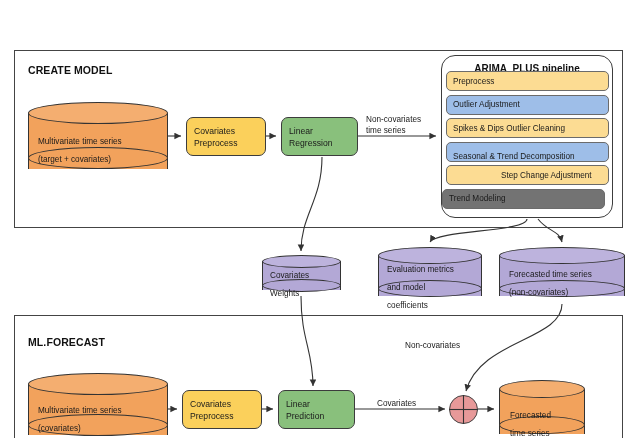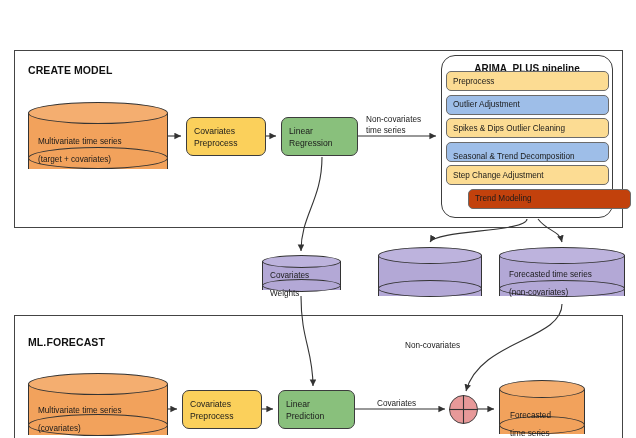--- a/index.html
+++ b/index.html
@@ -65,40 +65,43 @@
       </div>
       <div class="stage" style="left: 446px; top: 54.5px; width: 163px; height: 20px; background: rgb(158, 190, 232);">
         <span>Outlier Adjustment</span>
       </div>
       <div class="stage" style="left: 446px; top: 78px; width: 163px; height: 20px; background: rgb(252, 220, 147);">
         <span>Spikes &amp; Dips Outlier Cleaning</span>
       </div>
       <div class="stage" style="left: 446px; top: 101.5px; width: 163px; height: 20px; background: rgb(158, 190, 232); align-items: flex-end;">
         <span>Seasonal &amp; Trend Decomposition</span>
       </div>
-      <div class="stage" style="left: 446px; top: 125px; width: 163px; height: 20px; background: rgb(252, 220, 147);">
+      <div class="stage" style="left: 446px; top: 125px; width: 163px; height: 20px; background: rgb(252, 220, 147); padding-left: 48px;">
         <span>Step Change Adjustment</span>
       </div>
-      <div class="stage" style="left: 468px; top: 148.5px; width: 163px; height: 20px; background: #c2410c;">
+      <div class="stage" style="left: 442px; top: 148.5px; width: 163px; height: 20px; background: #737373;">
         <span>Trend Modeling</span>
       </div>
     </div>
 
   <div class="cyl" style="left:262px;top:215px;width:79px;height:41px;">
     <div class="body" style="top:6px;height:29px;background:#B3A8D6;"></div>
     <div class="bot" style="top:24px;height:13px;background:#B3A8D6;"></div>
     <div class="top" style="top:0px;height:13px;background:#BDB3DD;"></div>
     <div class="label" style="left:8px;top:12px;">Covariates
 Weights</div>
   </div>
 
   <div class="cyl" style="left:378px;top:207px;width:104px;height:57px;">
     <div class="body" style="top:8px;height:41px;background:#B3A8D6;"></div>
     <div class="bot" style="top:33px;height:17px;background:#B3A8D6;"></div>
     <div class="top" style="top:0px;height:17px;background:#BDB3DD;"></div>
+    <div class="label" style="left:9px;top:14px;">Evaluation metrics
+and model
+coefficients</div>
   </div>
 
   <div class="cyl" style="left:499px;top:207px;width:126px;height:57px;">
     <div class="body" style="top:8px;height:41px;background:#B3A8D6;"></div>
     <div class="bot" style="top:33px;height:17px;background:#B3A8D6;"></div>
     <div class="top" style="top:0px;height:17px;background:#BDB3DD;"></div>
     <div class="label" style="left:10px;top:19px;">Forecasted time series
 (non-covariates)</div>
   </div>
 

